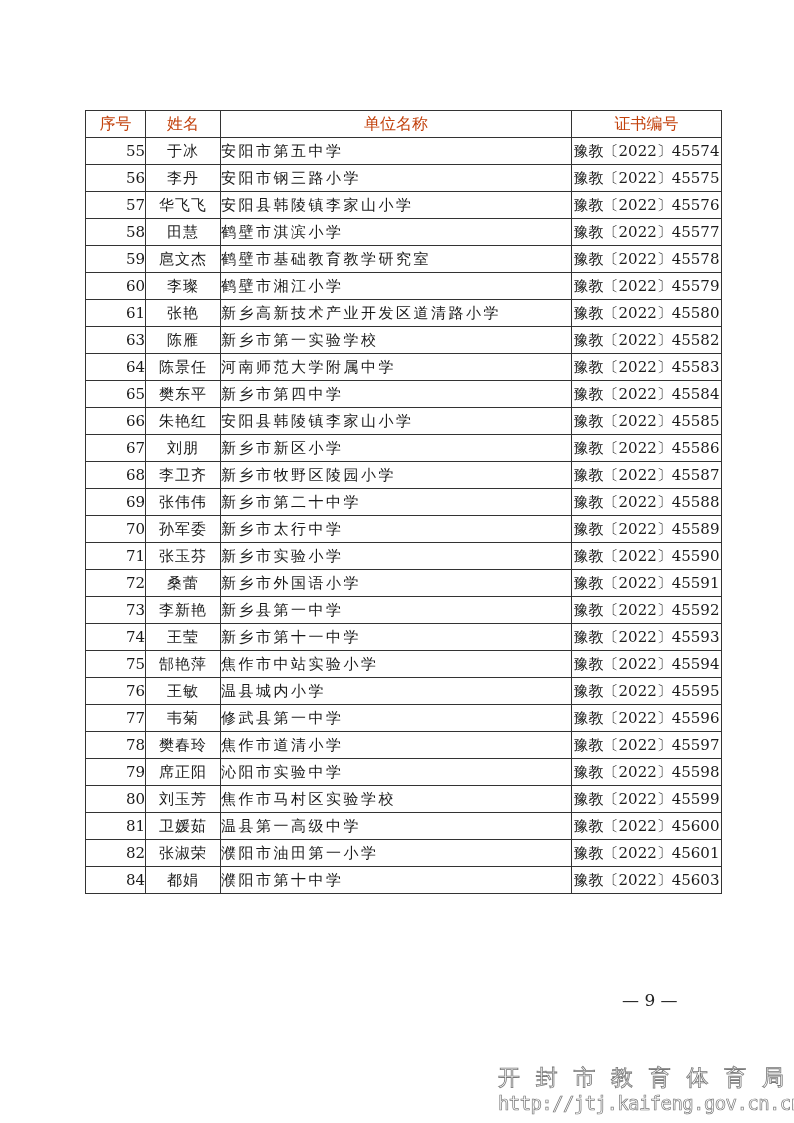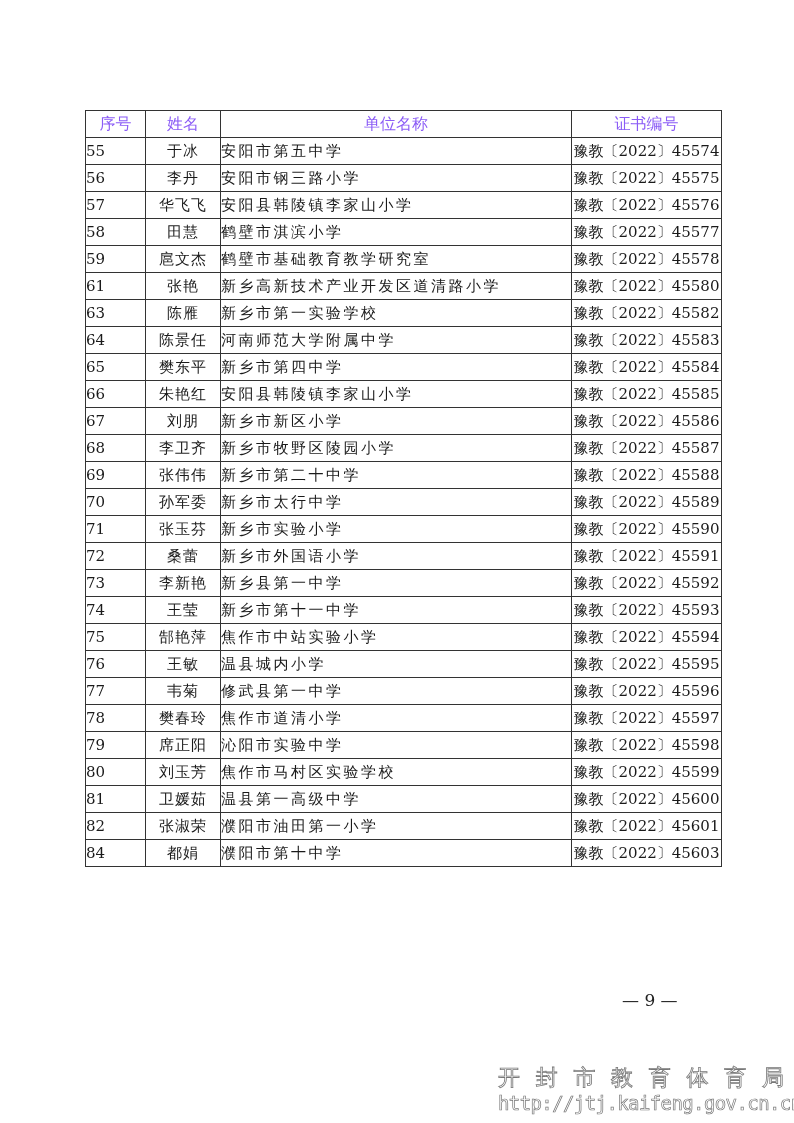--- a/index.html
+++ b/index.html
@@ -12,27 +12,27 @@
     border-collapse: collapse; table-layout: fixed;
     width: 636px;
   }
   table.roster th, table.roster td {
     border: 1px solid #333;
     height: 26px; padding: 0; line-height: 26px;
     font-size: 15px; white-space: nowrap; overflow: hidden;
   }
   table.roster th {
     font-family: "DejaVu Sans", "Liberation Sans", sans-serif;
-    font-weight: normal; font-size: 16px; text-align: center; color: #8b5cf6;
+    font-weight: normal; font-size: 16px; text-align: center; color: #c2410c;
   }
   col.c-no { width: 60px; }
   col.c-name { width: 75px; }
   col.c-unit { width: 351px; }
   col.c-cert { width: 150px; }
-  td.no { text-align: left; font-size: 15px; }
+  td.no { text-align: right; font-size: 15px; }
   td.name { text-align: center; letter-spacing: 1px; }
   td.unit { text-align: left; padding-left: 2px; letter-spacing: 2.5px; margin-top: 19px; }
   td.cert { text-align: center; padding-left: 1px; font-size: 14px; letter-spacing: 0px; }
   .page-num {
     position: absolute; left: 622px; top: 990px; font-size: 17px;
     font-family: "DejaVu Serif", serif; color: #222;
   }
   .wm-name {
     position: absolute; left: 498px; top: 1063px; width: 286px;
     font-size: 22px; display: flex; justify-content: space-between;
@@ -87,20 +87,26 @@
         <td class="unit">鹤壁市淇滨小学</td>
         <td class="cert">豫教〔2022〕45577</td>
       </tr>
       <tr>
         <td class="no">59</td>
         <td class="name">扈文杰</td>
         <td class="unit">鹤壁市基础教育教学研究室</td>
         <td class="cert">豫教〔2022〕45578</td>
       </tr>
       <tr>
+        <td class="no">60</td>
+        <td class="name">李璨</td>
+        <td class="unit">鹤壁市湘江小学</td>
+        <td class="cert">豫教〔2022〕45579</td>
+      </tr>
+      <tr>
         <td class="no">61</td>
         <td class="name">张艳</td>
         <td class="unit">新乡高新技术产业开发区道清路小学</td>
         <td class="cert">豫教〔2022〕45580</td>
       </tr>
       <tr>
         <td class="no">63</td>
         <td class="name">陈雁</td>
         <td class="unit">新乡市第一实验学校</td>
         <td class="cert">豫教〔2022〕45582</td>

